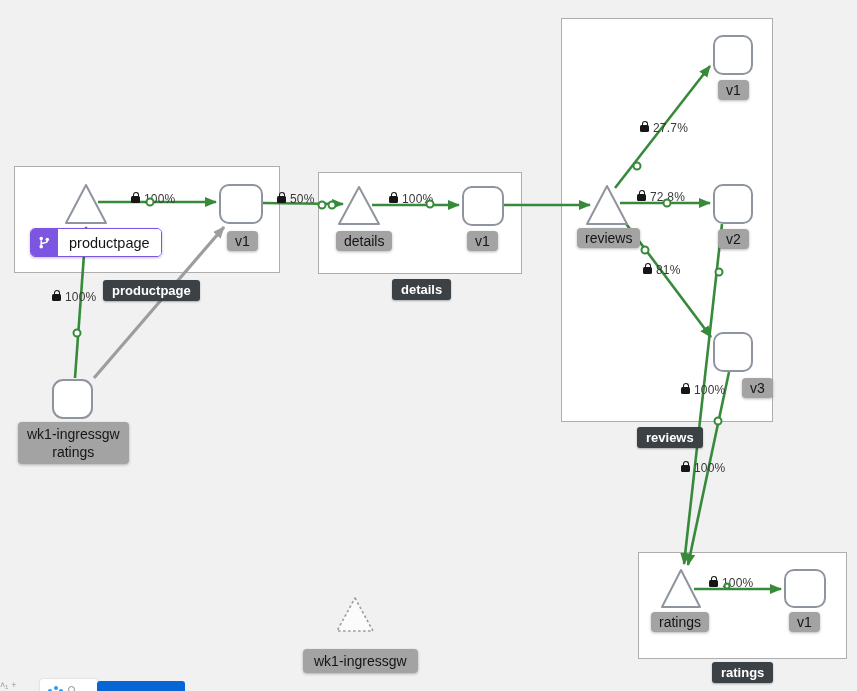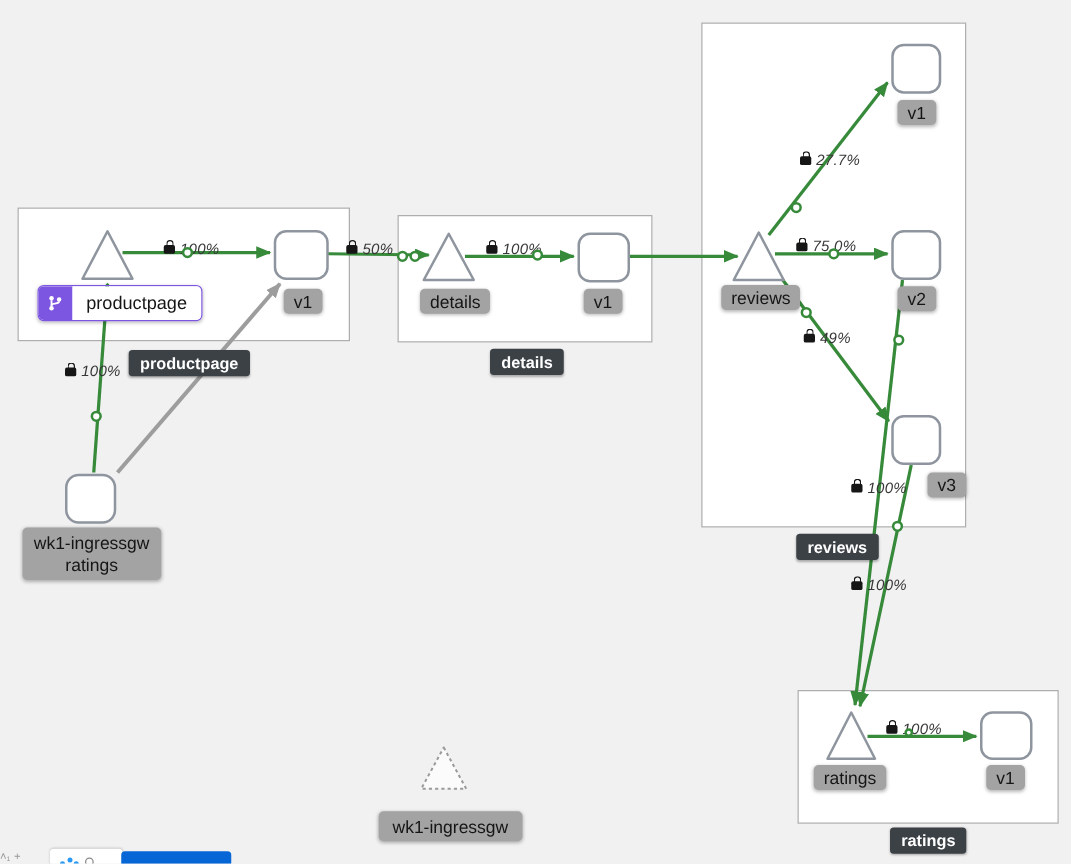--- a/index.html
+++ b/index.html
@@ -12,21 +12,21 @@
   
   #graph-svg{position:absolute;left:0;top:0;z-index:10;}
 
   
   .edot{position:absolute;width:9px;height:9px;border:2px solid #368a3a;background:#fff;
         border-radius:50%;transform:translate(-50%,-50%);z-index:32;box-sizing:border-box;}
   .edot.small{width:7px;height:7px;}
 
   
   .elabel{position:absolute;display:flex;align-items:center;gap:4px;z-index:30;
-          font-size:12px;color:#383838;letter-spacing:.2px;font-style:italic;}
+          font-size:12px;color:#383838;letter-spacing:.2px;}
   .lock{display:inline-block;position:relative;width:9px;height:7px;background:#161616;
         border-radius:1.5px;}
   .lock::before{content:"";position:absolute;left:1.5px;top:-4px;width:6px;height:5px;
         border:1.6px solid #161616;border-bottom:none;border-radius:3px 3px 0 0;
         box-sizing:border-box;}
 
   
   .nlabel{position:absolute;background:#a3a3a3;border-radius:4px;padding:2px 8px;
           font-size:14px;color:#151515;z-index:40;white-space:nowrap;
           box-shadow:0 1px 3px rgba(0,0,0,.28);}
@@ -138,25 +138,25 @@
   <div class="elabel" style="left:389px;top:192px;">
     <span class="lock"></span>
     <span>100%</span>
   </div>
   <div class="elabel" style="left:640px;top:121px;">
     <span class="lock"></span>
     <span>27.7%</span>
   </div>
   <div class="elabel" style="left:637px;top:190px;">
     <span class="lock"></span>
-    <span>75.0%</span>
+    <span>72.8%</span>
   </div>
   <div class="elabel" style="left:643px;top:263px;">
     <span class="lock"></span>
-    <span>49%</span>
+    <span>81%</span>
   </div>
   <div class="elabel" style="left:681px;top:383px;">
     <span class="lock"></span>
     <span>100%</span>
   </div>
   <div class="elabel" style="left:681px;top:461px;">
     <span class="lock"></span>
     <span>100%</span>
   </div>
   <div class="elabel" style="left:709px;top:576px;">

